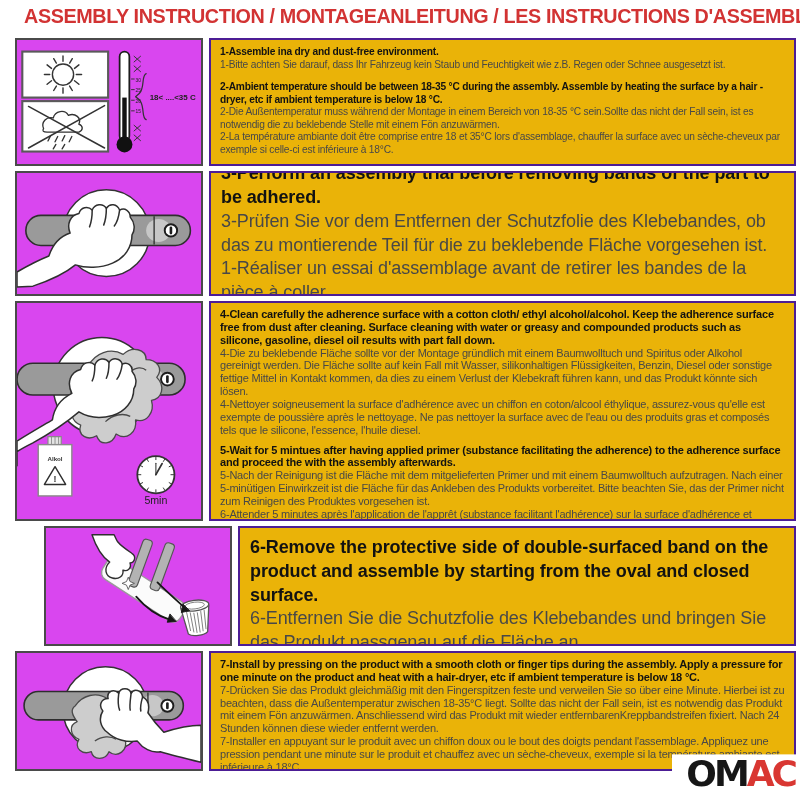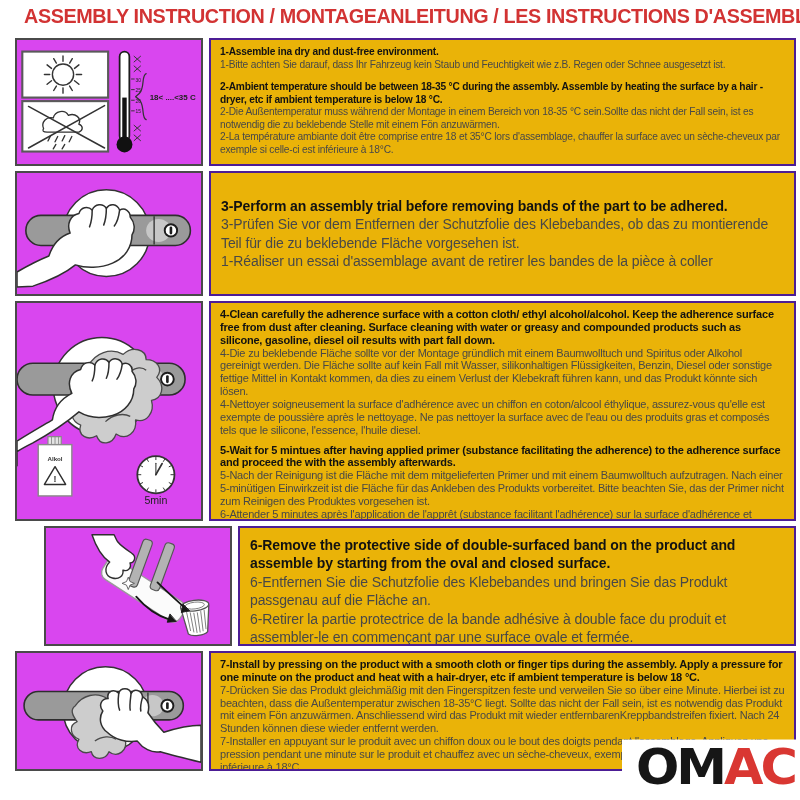--- a/index.html
+++ b/index.html
@@ -19,30 +19,30 @@
   .tbox { flex:1; border:2px solid #4c1d95; background:#eab308; color:#484848; overflow:hidden; }
 
   .r1 { height:128px; }
   .r2 { height:125px; }
   .r3 { height:220px; }
   .r4 { height:120px;margin-left:29px; }
   .r5 { height:120px; }
 
   .f-sm { font-size:10.2px; line-height:1.23; letter-spacing:-0.2px; padding:6px 9px; }
   .f-xs { font-size:11px;  line-height:1.17; letter-spacing:-0.2px; padding:5px 9px; }
-  .f-lg { font-size:14px; line-height:1.32; letter-spacing:-0.1px; padding:24px 10px; }
+  .f-lg { font-size:18px; line-height:1.32; letter-spacing:-0.1px; padding:24px 10px; }
   .vcenter { display:flex; flex-direction:column; justify-content:center; }
 
   .en { font-weight:bold; color:#121212; }
   .stepgap { height:10px; }
   .stepgap-sm { height:7px; }
 
   .logo {
     position:absolute; right:3px; bottom:8px; background:#fff; padding:2px 2px 0 14px;
-    font-family:"DejaVu Sans", sans-serif; font-weight:bold; font-size:51px;
+    font-family:"DejaVu Sans", sans-serif; font-weight:bold; font-size:36px;
     letter-spacing:-3px; line-height:1; white-space:nowrap; transform:scaleY(0.98);
   }
   .lg-black { color:#161616; }
   .lg-red   { color:#d93732; }
 
   svg text { font-family:"Liberation Sans", sans-serif; }
 </style>
 </head>
 <body>
 

